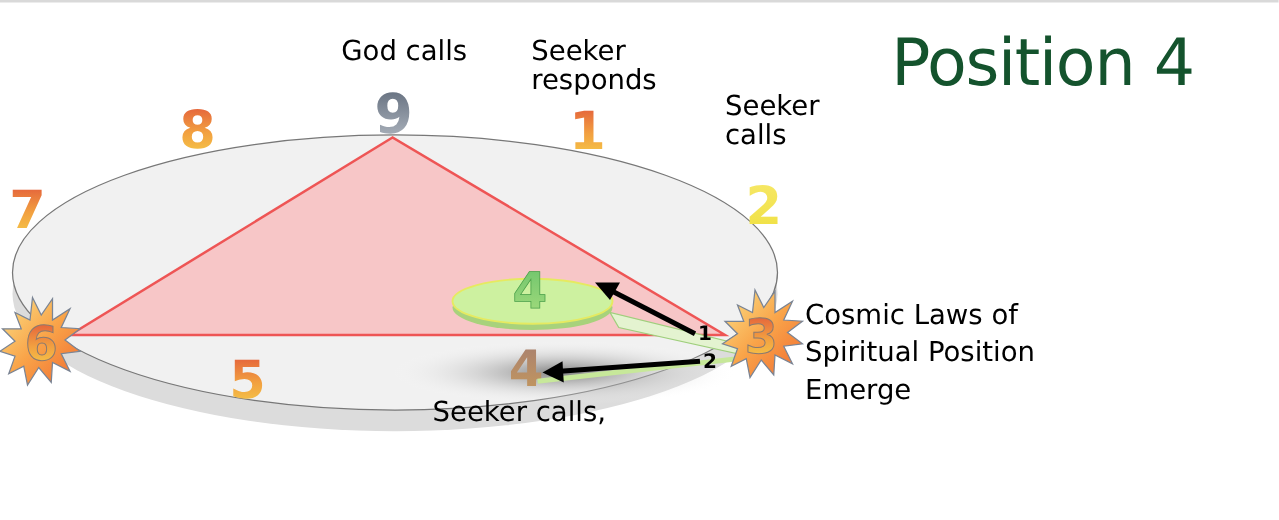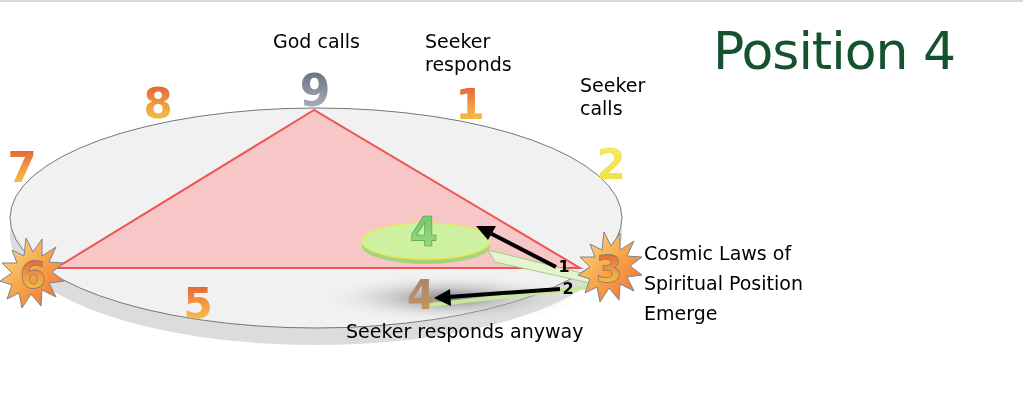--- a/index.html
+++ b/index.html
@@ -1,19 +1,19 @@
 <!DOCTYPE html>
 <html><head>
 <meta charset="utf-8">
 <style>
   html, body { margin:0; padding:0; background:#ffffff; }
   body { width:1023px; height:416px; position:relative; overflow:hidden; font-family:"Liberation Sans", sans-serif; }
   .topline { position:absolute; left:0; top:0; width:1023px; height:2px; background:#d9d9d9; }
   svg { position:absolute; left:0; top:0; }
-  .lbl { position:absolute; color:#000; font-family:"DejaVu Sans", sans-serif; font-size:19px; line-height:23px; white-space:nowrap; }
+  .lbl { position:absolute; color:#000; font-family:"DejaVu Sans", sans-serif; font-size:22px; line-height:23px; white-space:nowrap; }
   .title { position:absolute; left:713px; top:20px; font-family:"DejaVu Sans", sans-serif; font-size:52px; line-height:62px; color:#14532d; white-space:nowrap; letter-spacing:-1px; }
 </style>
 </head>
 <body>
 
 <div class="topline"></div>
 
 <svg width="1023" height="416" viewBox="0 0 1023 416">
   <defs>
     <linearGradient id="gNum" x1="0" y1="0" x2="0" y2="1">
@@ -92,14 +92,14 @@
 <div class="lbl" style="left:273px; top:30px;">God calls</div>
 <div class="lbl" style="left:425px; top:30px; white-space:pre;">Seeker
 responds</div>
 <div class="lbl" style="left:580px; top:74px; white-space:pre;">Seeker
 calls</div>
 <div class="lbl" style="left:644px; top:238px; white-space:pre; line-height:30px;">Cosmic Laws of
 Spiritual Position
 Emerge</div>
 
 <div class="lbl" style="left:346px; top:316px; line-height:30px;">
-  <div>Seeker responds anyway</div>
+  <div>Seeker calls,</div>
 </div>
 
 </body></html>

